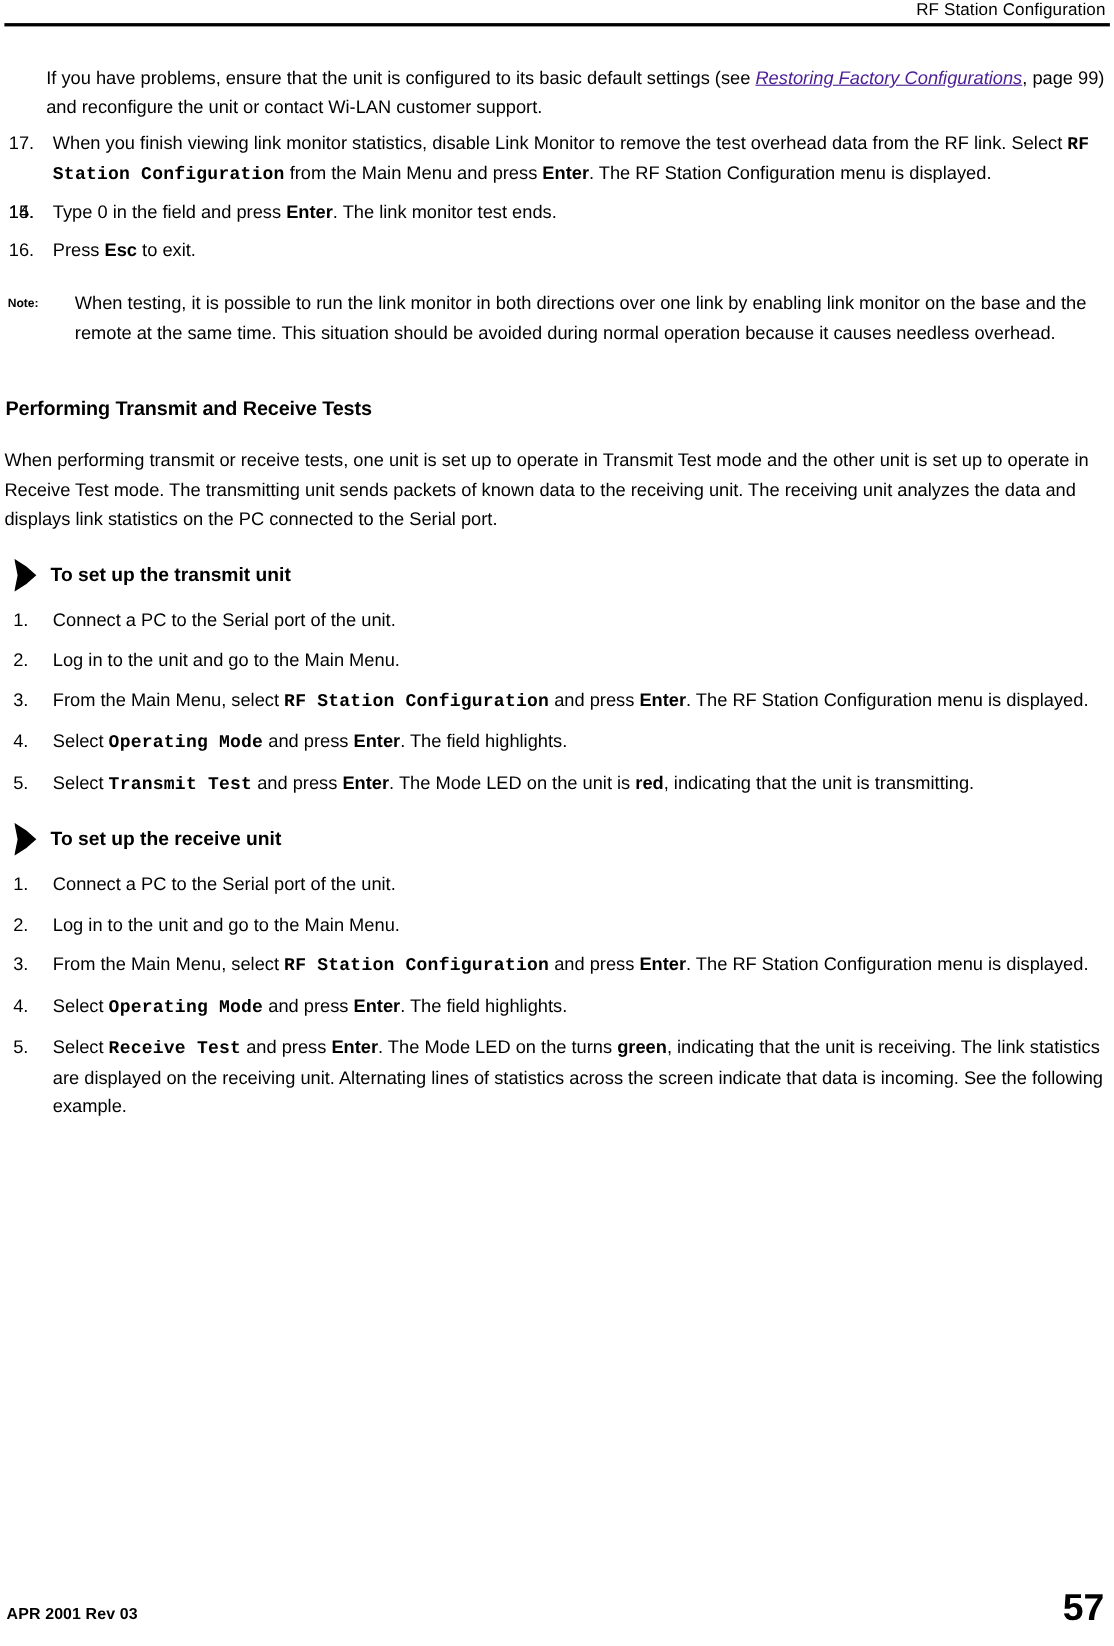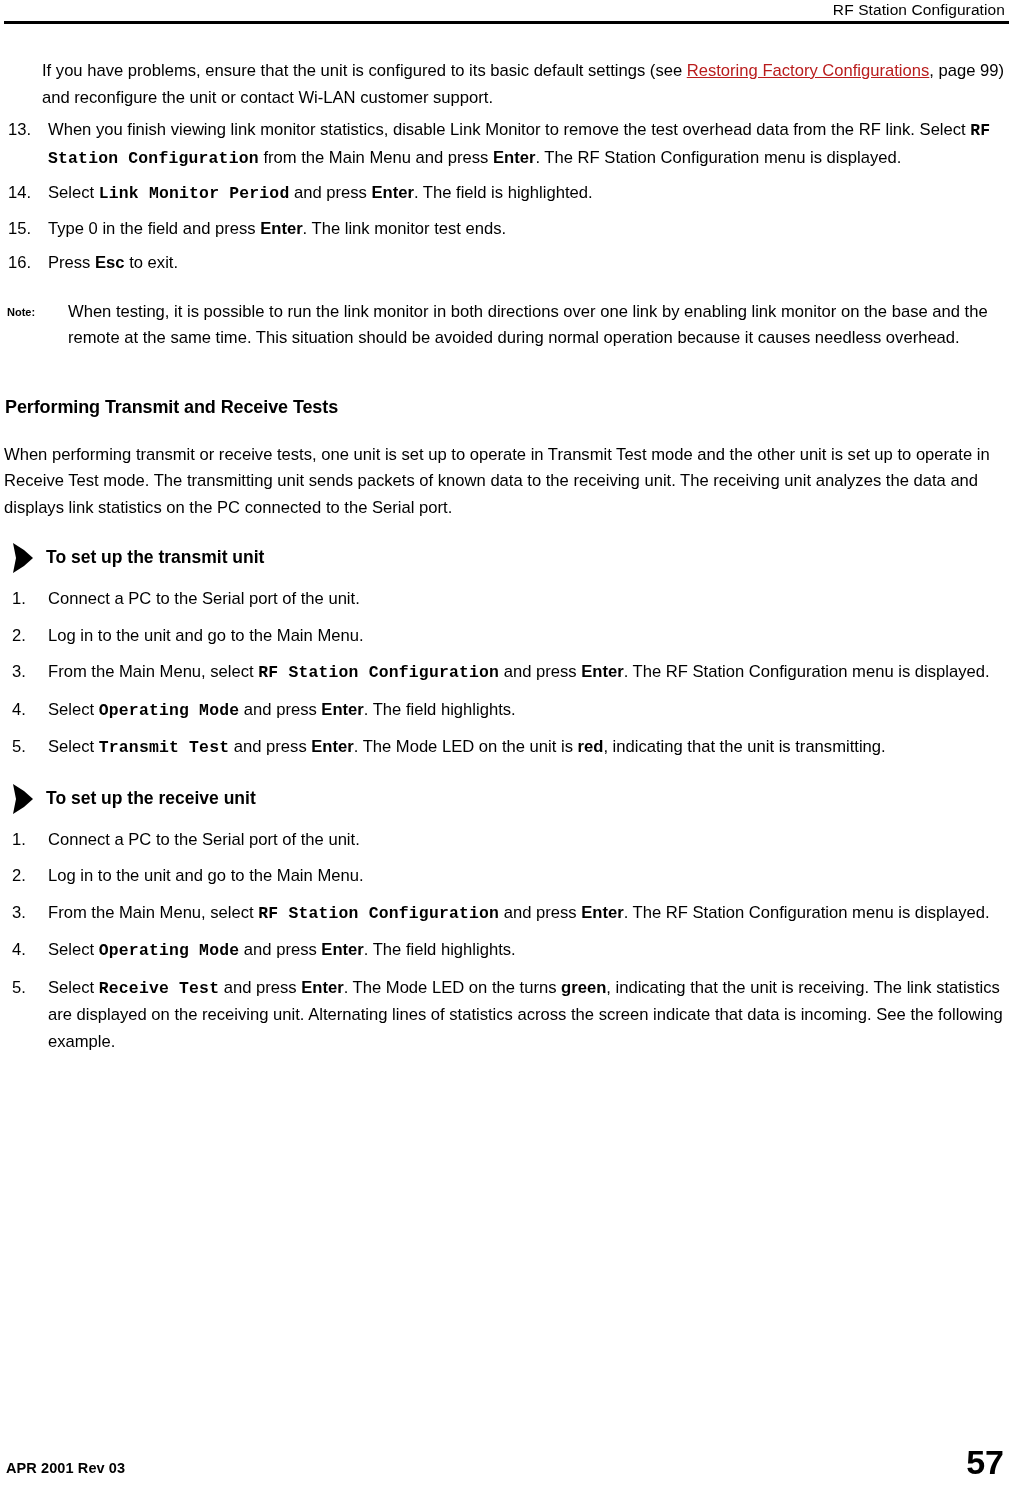--- a/index.html
+++ b/index.html
@@ -156,21 +156,22 @@
 
   
   .mono {
     font-family: "Liberation Mono", "DejaVu Sans Mono", monospace;
     font-weight: bold;
     font-size: 16.4px;
     letter-spacing: 0.2px;
   }
   .b { font-weight: bold; }
   .link {
-    color: #b91c1c;
+    color: #4c1d95;
+    font-style: italic;
   }
 
   
   .footer {
     position: absolute;
     left: 0px;
     bottom: 18px;
     width: 1011px;
     height: 32px;
   }
@@ -200,22 +201,22 @@
     <div class="header-rule"></div>
   </div>
 
   <div class="content">
 
     <p class="lead-para">
       <span>If you have problems, ensure that the unit is configured to its basic default settings (see </span><a class="link" href="#">Restoring Factory Configurations</a><span>, page 99) and reconfigure the unit or contact Wi-LAN customer support.</span>
     </p>
 
     <ol class="olist" id="continued-steps">
-        <li><span class="num">13.</span><span><span>When you finish viewing link monitor statistics, disable Link Monitor to remove the test overhead data from the RF link. Select </span><span class="mono">RF Station Configuration</span><span> from the Main Menu and press </span><span class="b">Enter</span><span>. The RF Station Configuration menu is displayed.</span></span></li>
-        <li><span class="num">14.</span><span><span>Select </span><span class="mono">Link Monitor Period</span><span> and press </span><span class="b">Enter</span><span>. The field is highlighted.</span></span></li>
+        <li><span class="num">17.</span><span><span>When you finish viewing link monitor statistics, disable Link Monitor to remove the test overhead data from the RF link. Select </span><span class="mono">RF Station Configuration</span><span> from the Main Menu and press </span><span class="b">Enter</span><span>. The RF Station Configuration menu is displayed.</span></span></li>
+        <li><span class="num">14.</span></li>
         <li><span class="num">15.</span><span><span>Type 0 in the field and press </span><span class="b">Enter</span><span>. The link monitor test ends.</span></span></li>
         <li><span class="num">16.</span><span><span>Press </span><span class="b">Esc</span><span> to exit.</span></span></li>
       </ol>
 
     <div class="note-block">
       <span class="note-label">Note:</span>
       <span class="note">When testing, it is possible to run the link monitor in both directions over one link by enabling link monitor on the base and the remote at the same time. This situation should be avoided during normal operation because it causes needless overhead.</span>
     </div>
 
     <h1 class="h1">Performing Transmit and Receive Tests</h1>

